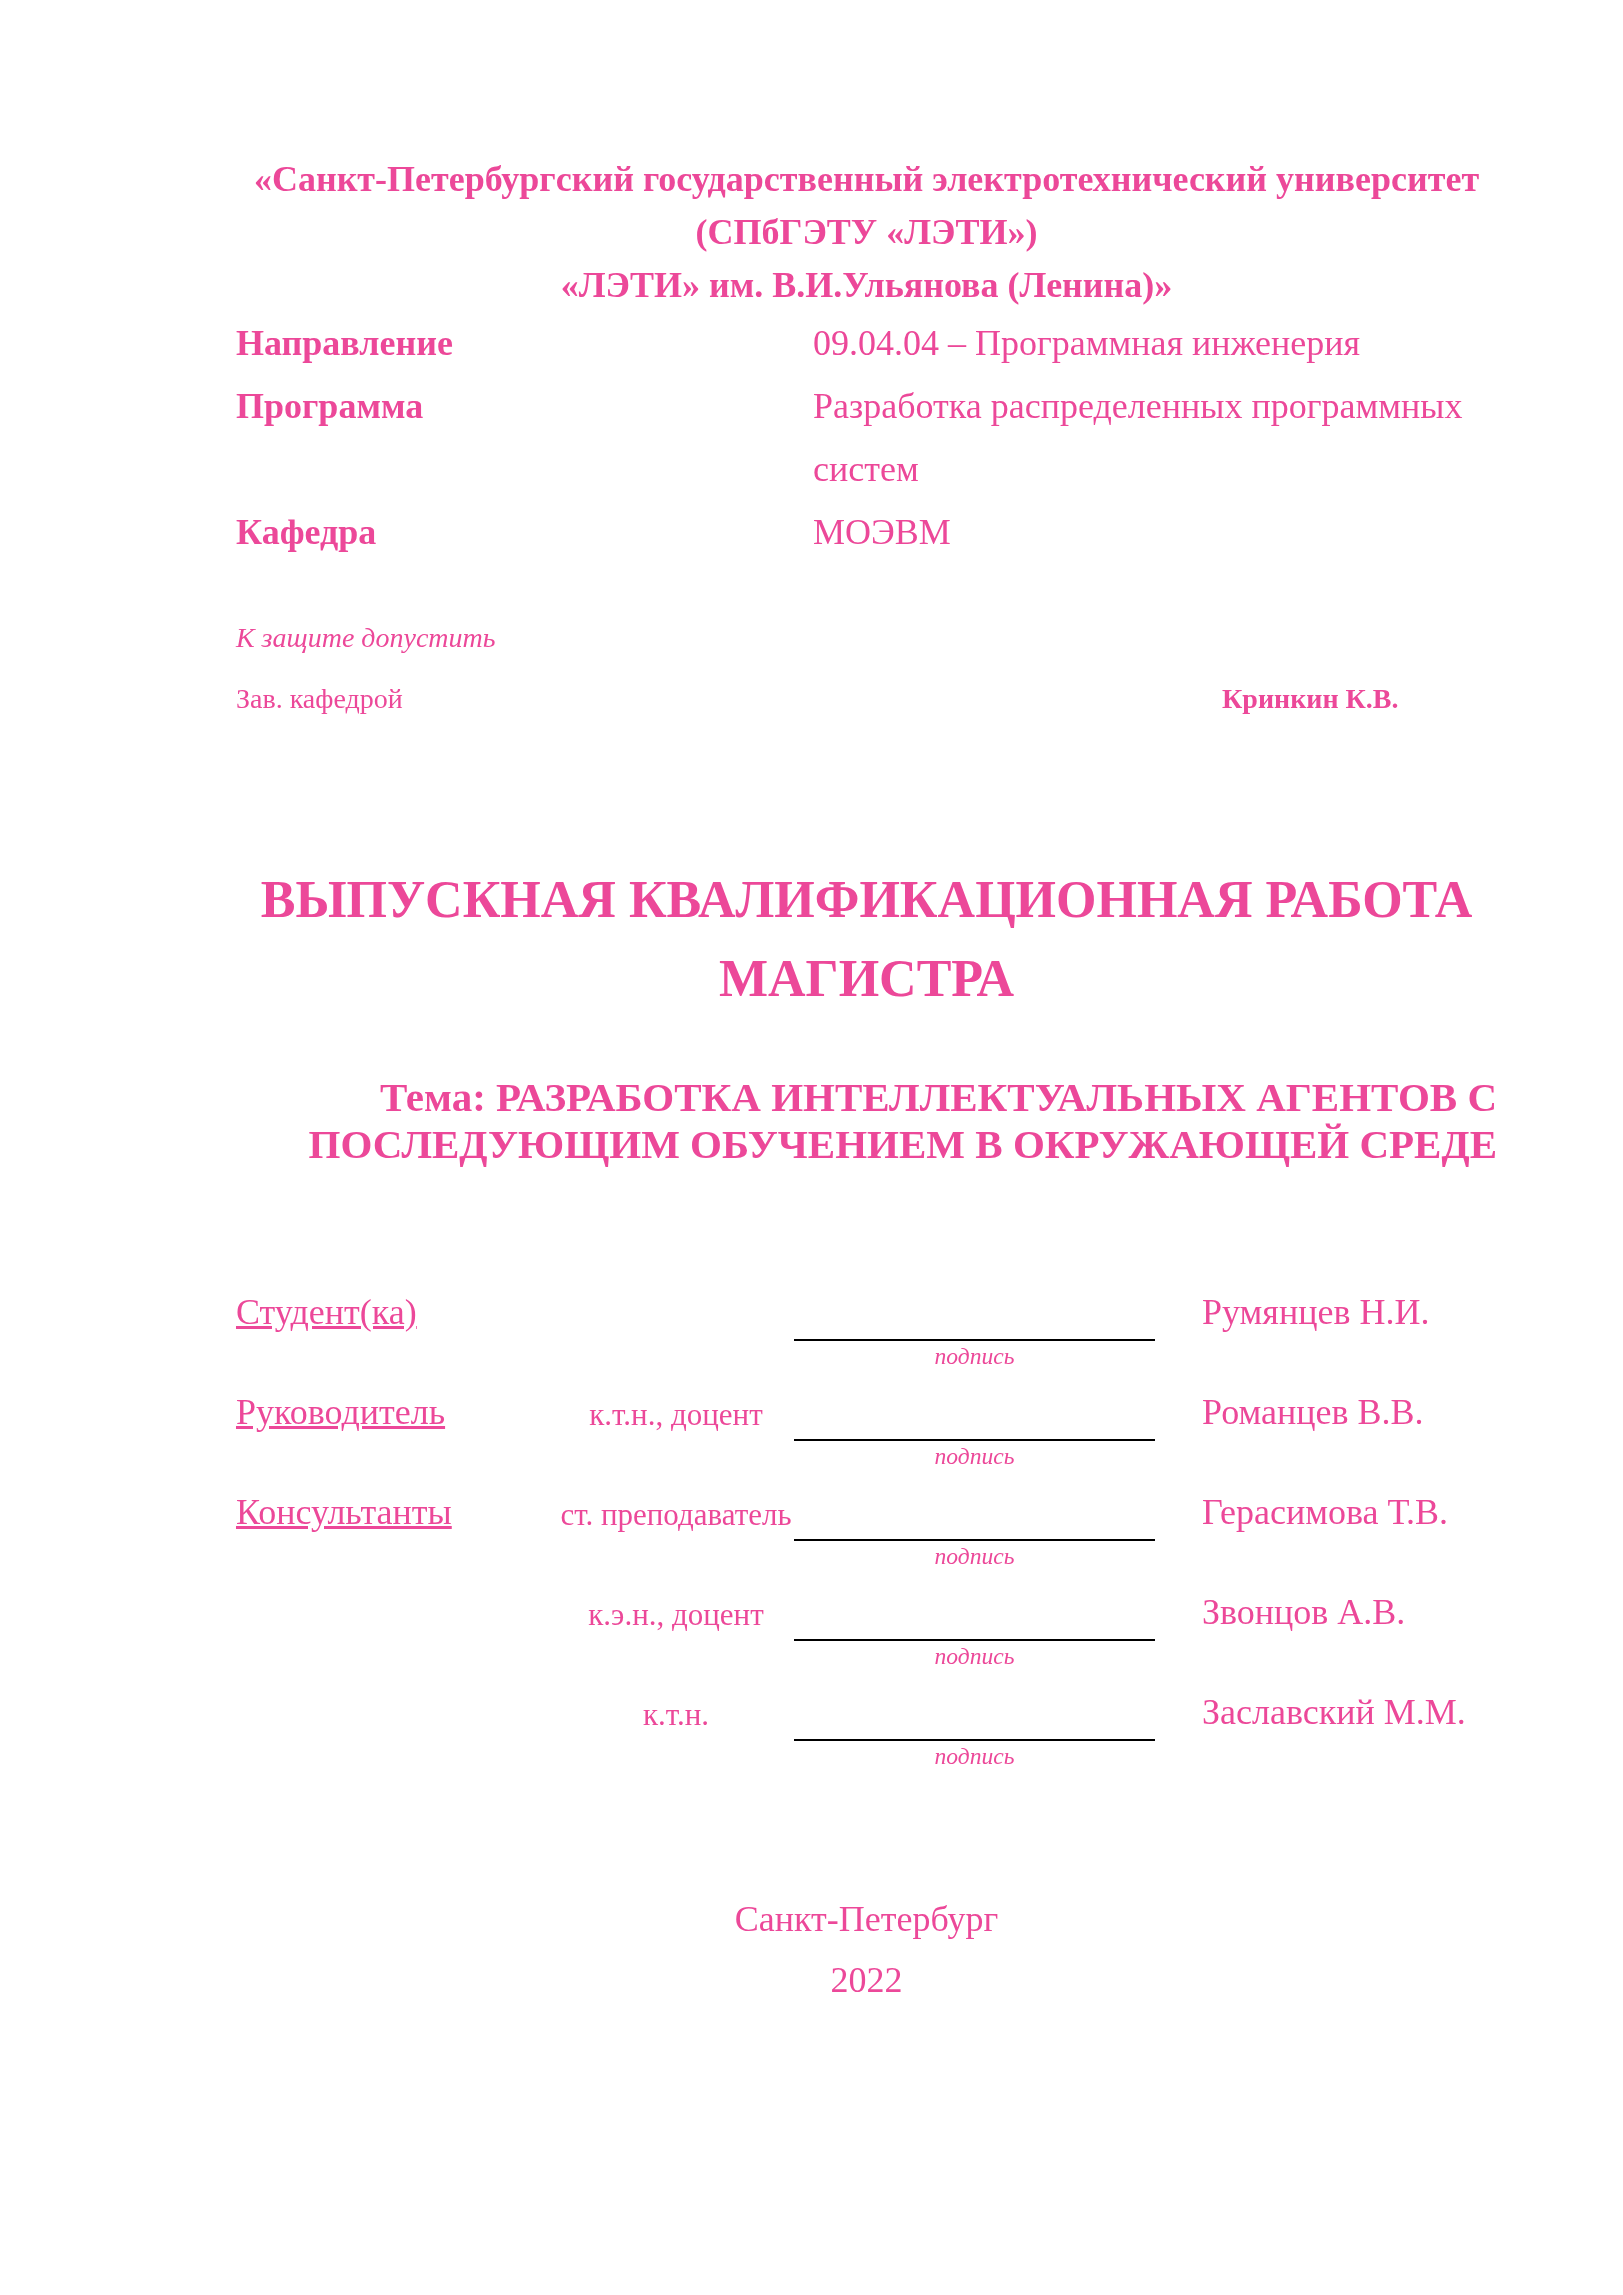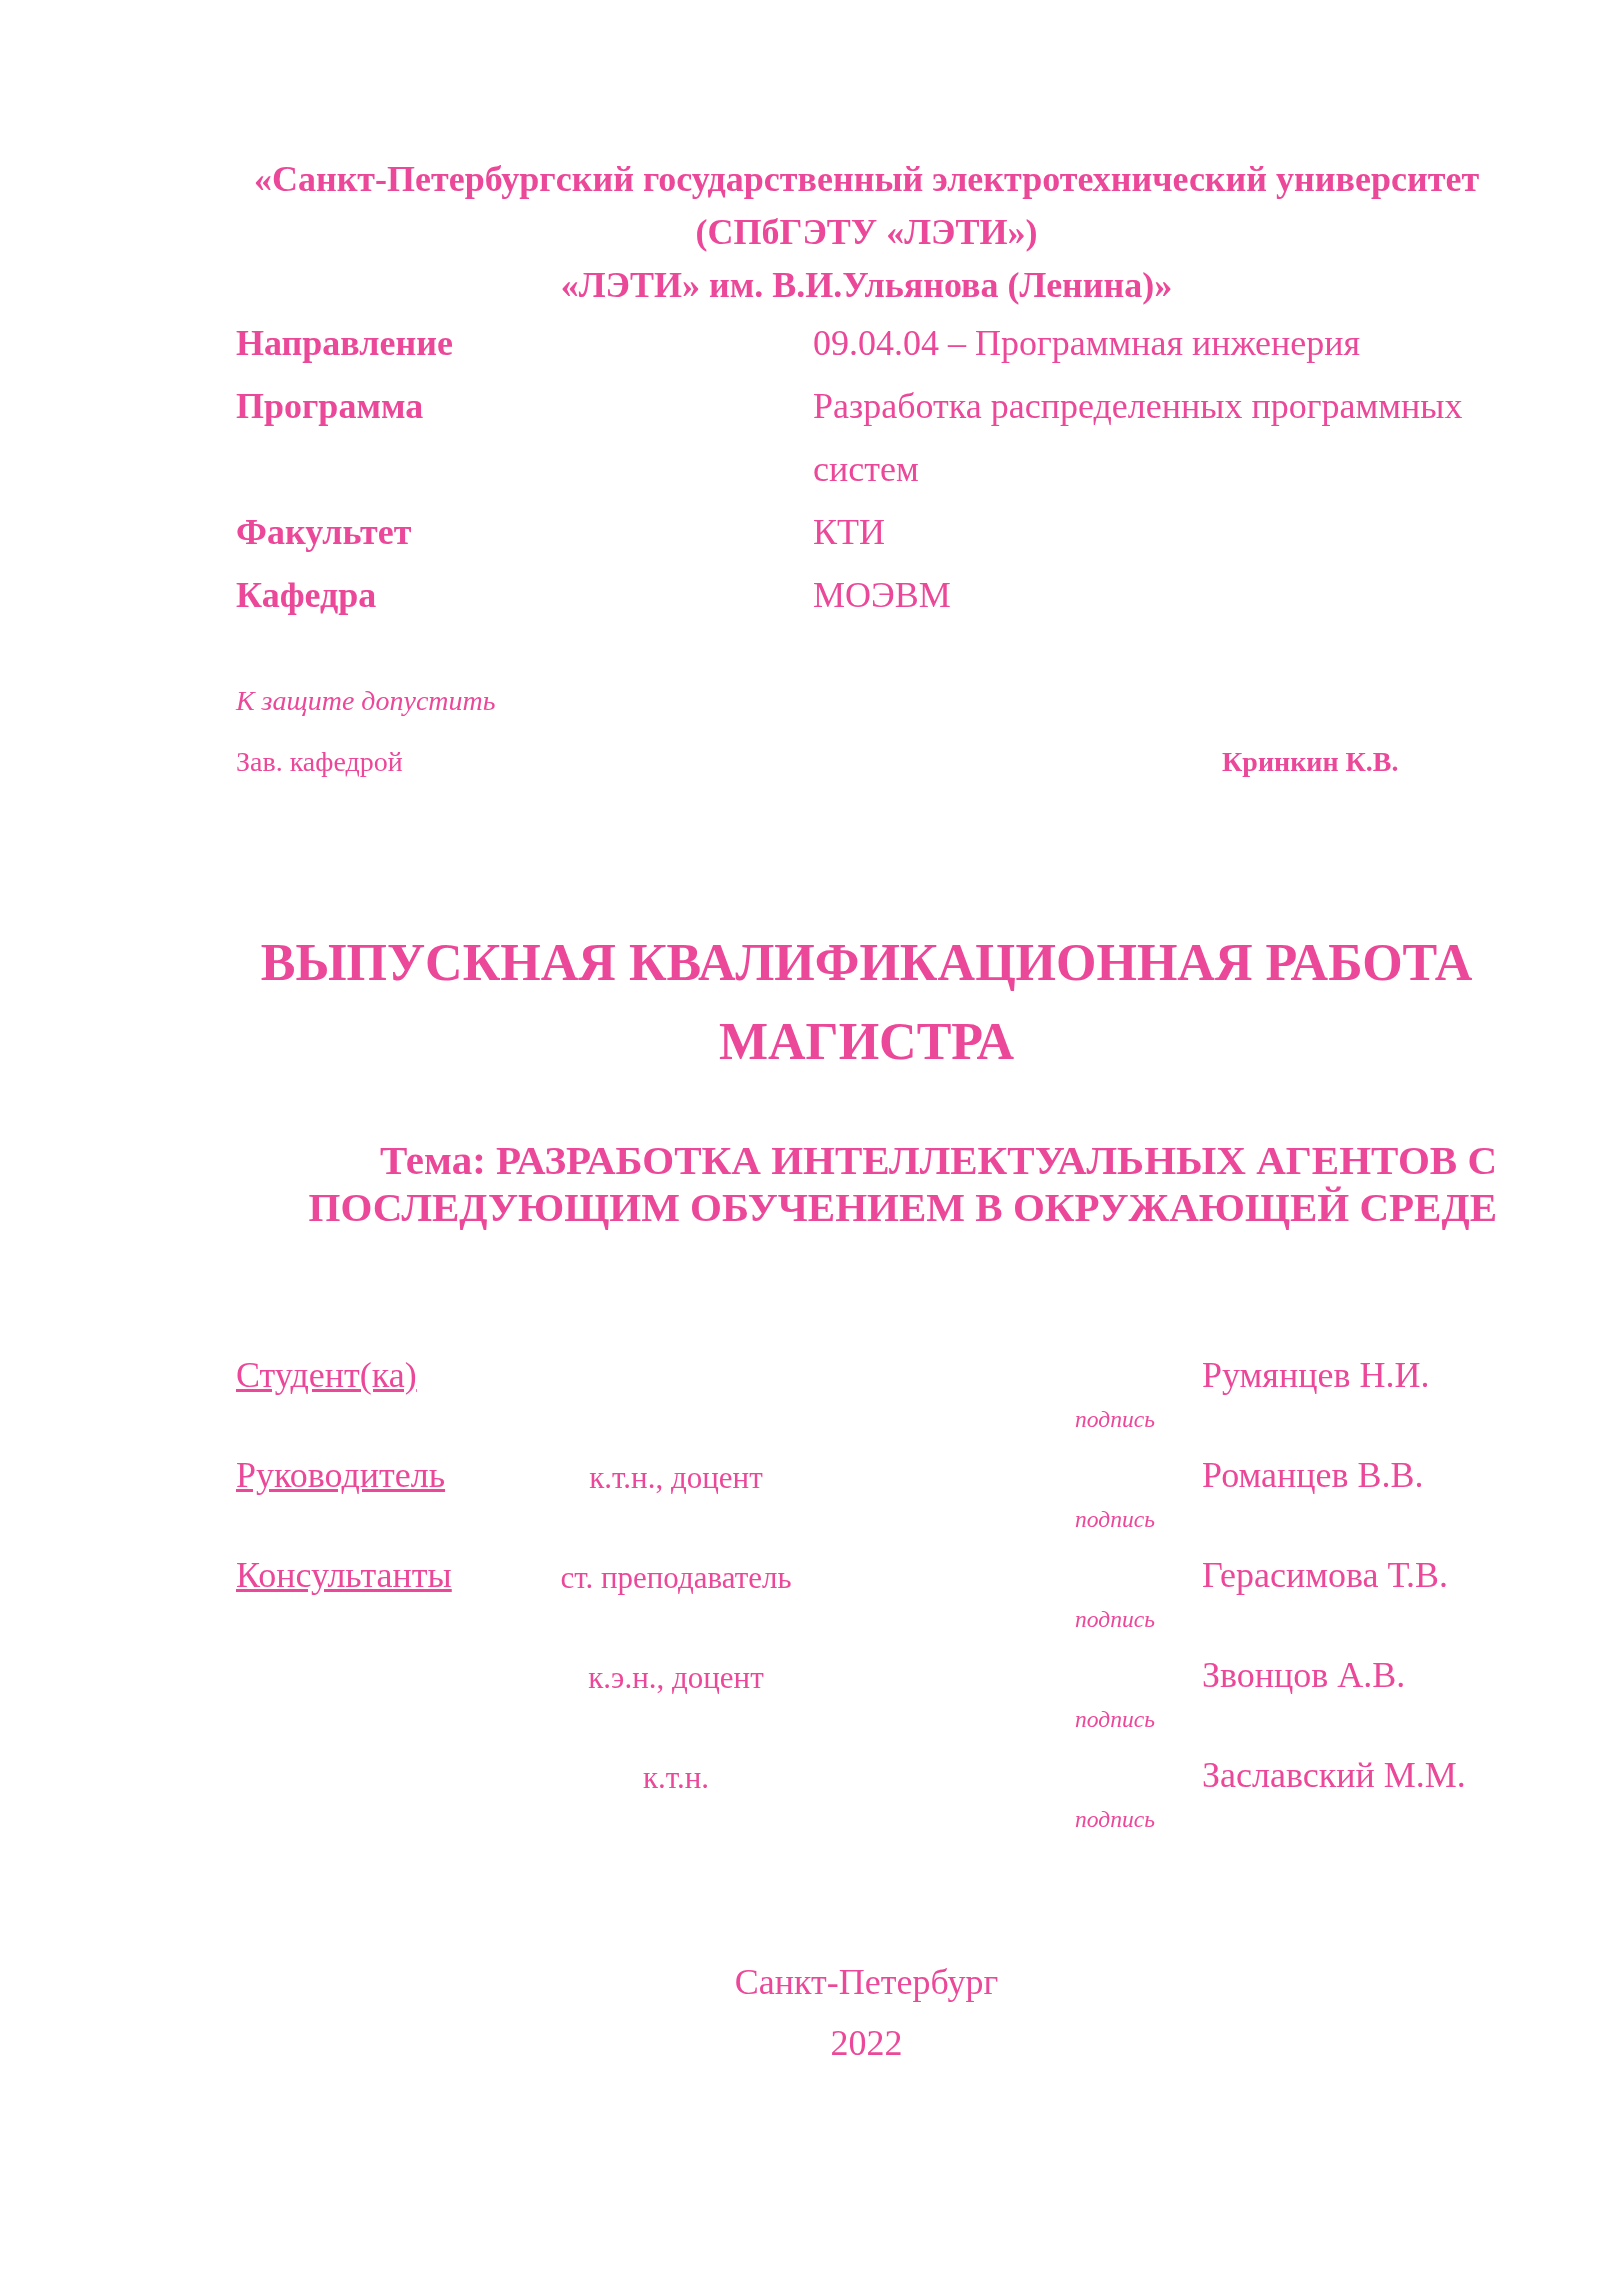--- a/index.html
+++ b/index.html
@@ -56,21 +56,21 @@
   }
   .sig-role{width:322px;flex:none;text-decoration:underline;}
   .sig-degree{
     width:236px;flex:none;
     box-sizing:border-box;
     padding-top:3.9px;
     text-align:center;
     font-size:31px;
     line-height:41px;
   }
-  .sig-line-wrap{width:361px;flex:none;display:flex;flex-direction:column;align-items:flex-end;}
+  .sig-line-wrap{width:361px;flex:none;display:flex;flex-direction:column;}
   .sig-line{height:49px;border-bottom:2.4px solid #000;}
   .sig-caption{
     text-align:center;
     font-style:italic;
     font-size:23.6px;
     line-height:31px;
   }
   .sig-name{margin-left:47px;white-space:nowrap;}
   
   .footer{
@@ -92,24 +92,20 @@
   </header>
 
   <section class="info">
     <div class="info-row">
       <div class="info-label">Направление</div>
       <div class="info-value">09.04.04 – Программная инженерия</div>
     </div>
     <div class="info-row">
       <div class="info-label">Программа</div>
       <div class="info-value">Разработка распределенных программных систем</div>
-    </div>
-    <div class="info-row">
-      <div class="info-label">Факультет</div>
-      <div class="info-value">КТИ</div>
     </div>
     <div class="info-row">
       <div class="info-label">Кафедра</div>
       <div class="info-value">МОЭВМ</div>
     </div>
   </section>
 
   <section class="admission">
     <div class="admission-note">К защите допустить</div>
     <div class="admission-row">

